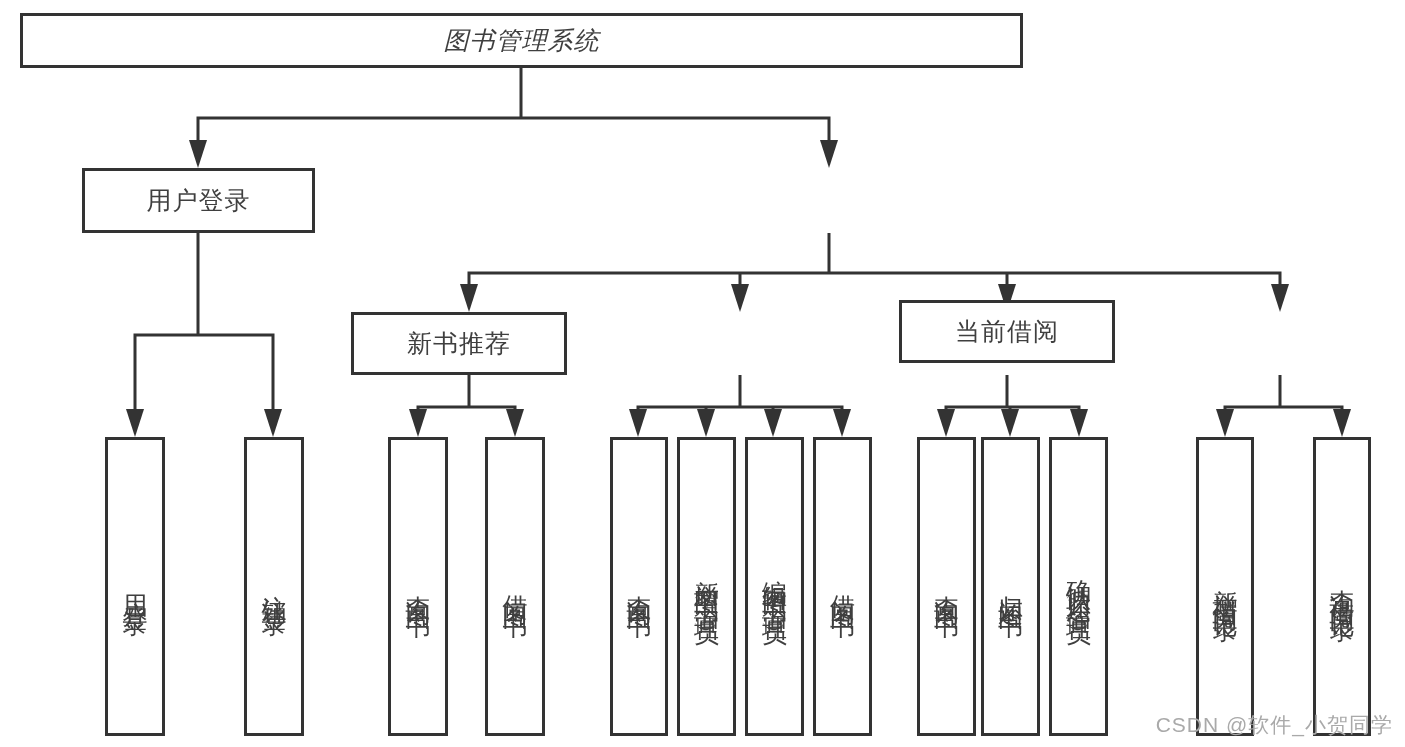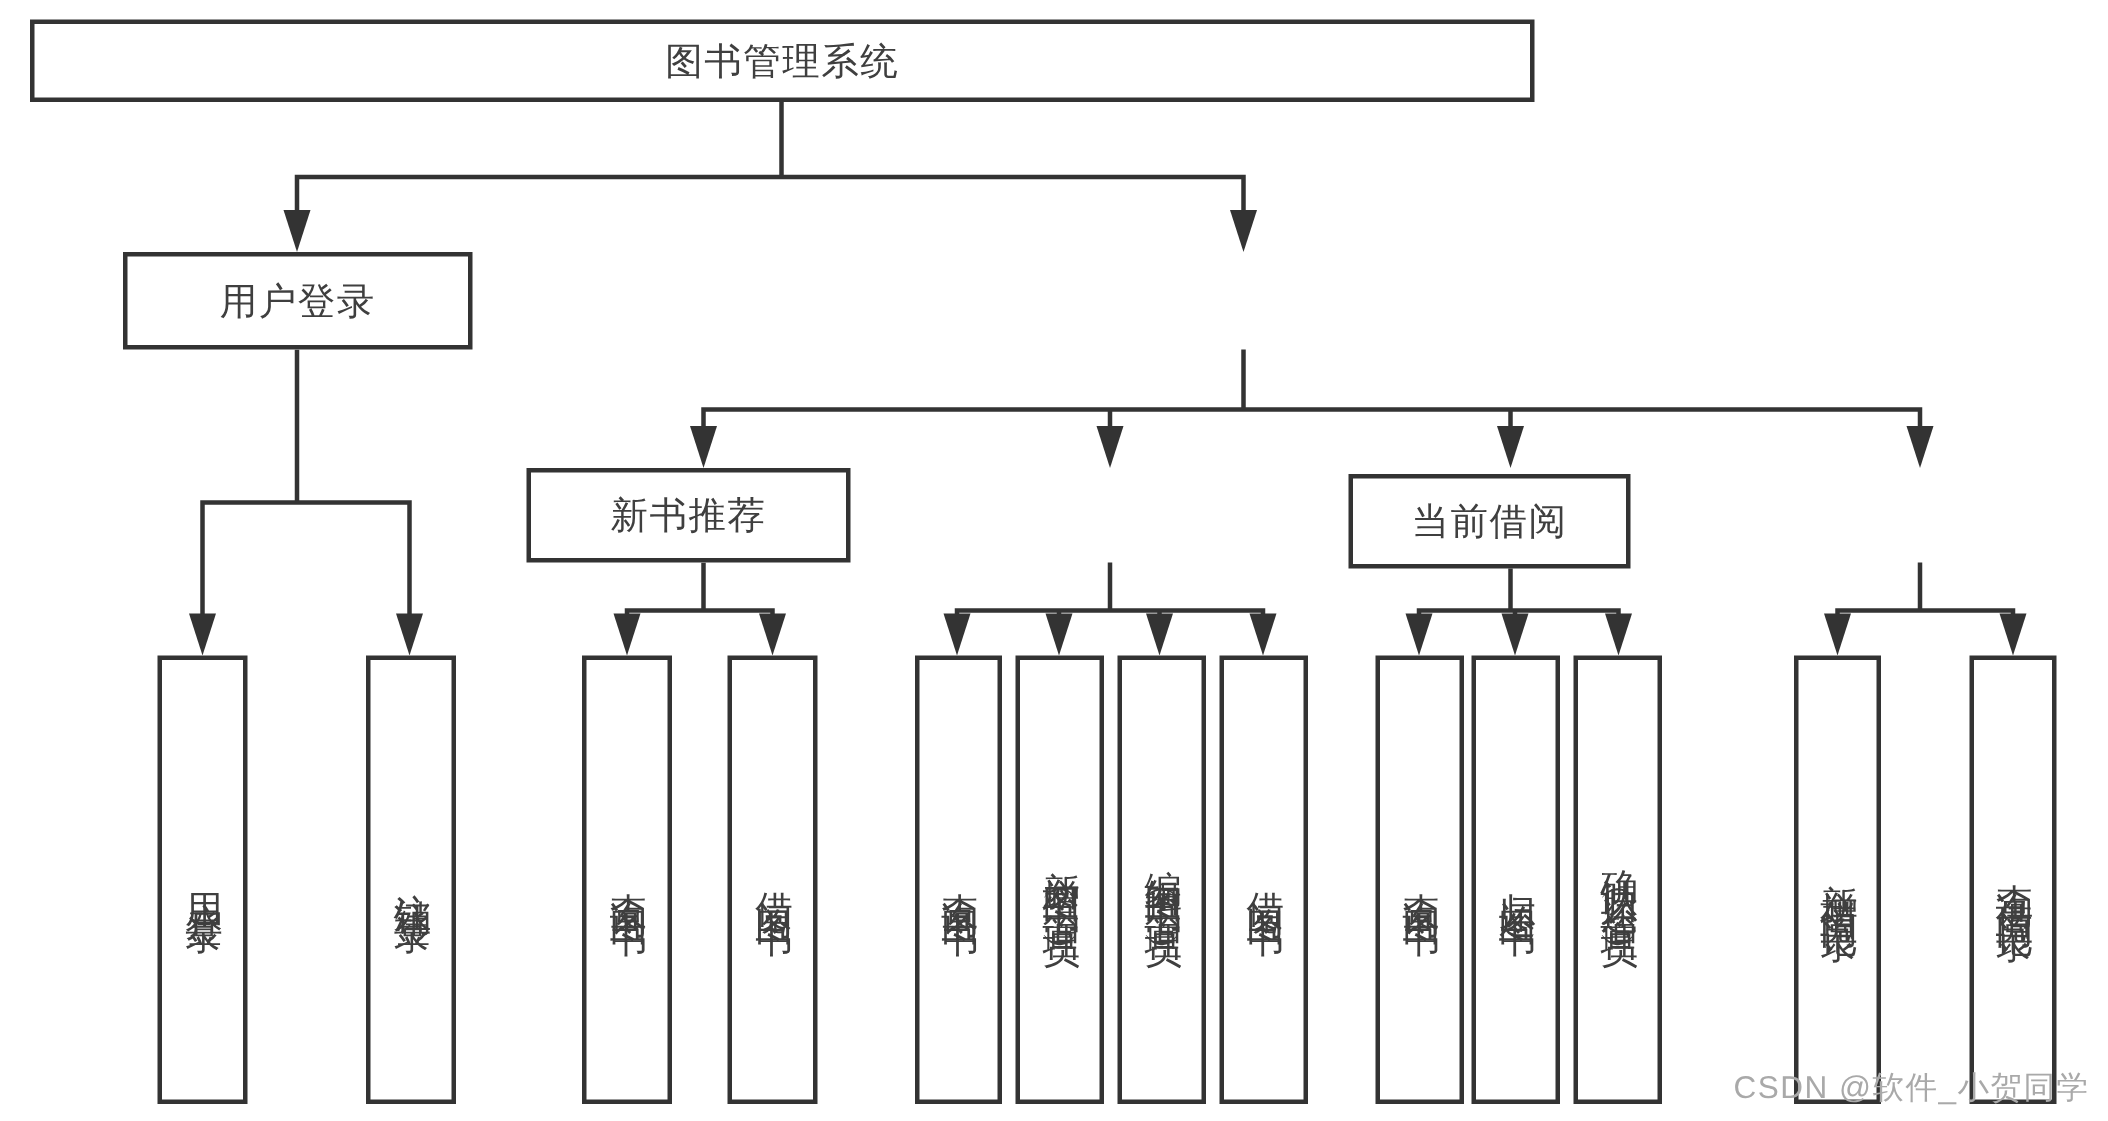--- a/index.html
+++ b/index.html
@@ -95,26 +95,26 @@
       <polygon points="764,409 782,409 773,437"></polygon>
       <polygon points="833,409 851,409 842,437"></polygon>
       <polygon points="937,409 955,409 946,437"></polygon>
       <polygon points="1001,409 1019,409 1010,437"></polygon>
       <polygon points="1070,409 1088,409 1079,437"></polygon>
       <polygon points="1216,409 1234,409 1225,437"></polygon>
       <polygon points="1333,409 1351,409 1342,437"></polygon>
     </g>
   </svg>
 
-  <div class="node hbox" style="left:20px; top:13px; width:1003px; height:55px;">图书管理系统</div>
+  <div class="node hbox" style="left:20px; top:13px; width:1003px; height:55px;font-style:italic;">图书管理系统</div>
 
   <div class="node hbox" style="left:82px; top:168px; width:233px; height:65px;">用户登录</div>
 
   <div class="node hbox" style="left:351px; top:312px; width:216px; height:63px;">新书推荐</div>
-  <div class="node hbox" style="left:899px; top:316px; width:188px; height:63px;">当前借阅</div>
+  <div class="node hbox" style="left:899px; top:300px; width:216px; height:63px;">当前借阅</div>
 
   <div class="node vbox" style="left:105px; top:437px; width:60px; height:299px;">用户登录</div>
   <div class="node vbox" style="left:244px; top:437px; width:60px; height:299px;">注销登录</div>
 
   <div class="node vbox" style="left:388px; top:437px; width:60px; height:299px;">查询图书</div>
   <div class="node vbox" style="left:485px; top:437px; width:60px; height:299px;">借阅图书</div>
 
   <div class="node vbox" style="left:610px; top:437px; width:58px; height:299px;">查询图书</div>
   <div class="node vbox" style="left:677px; top:437px; width:59px; height:299px;">新增图书（管理员）</div>
   <div class="node vbox" style="left:745px; top:437px; width:59px; height:299px;">编辑图书（管理员）</div>

